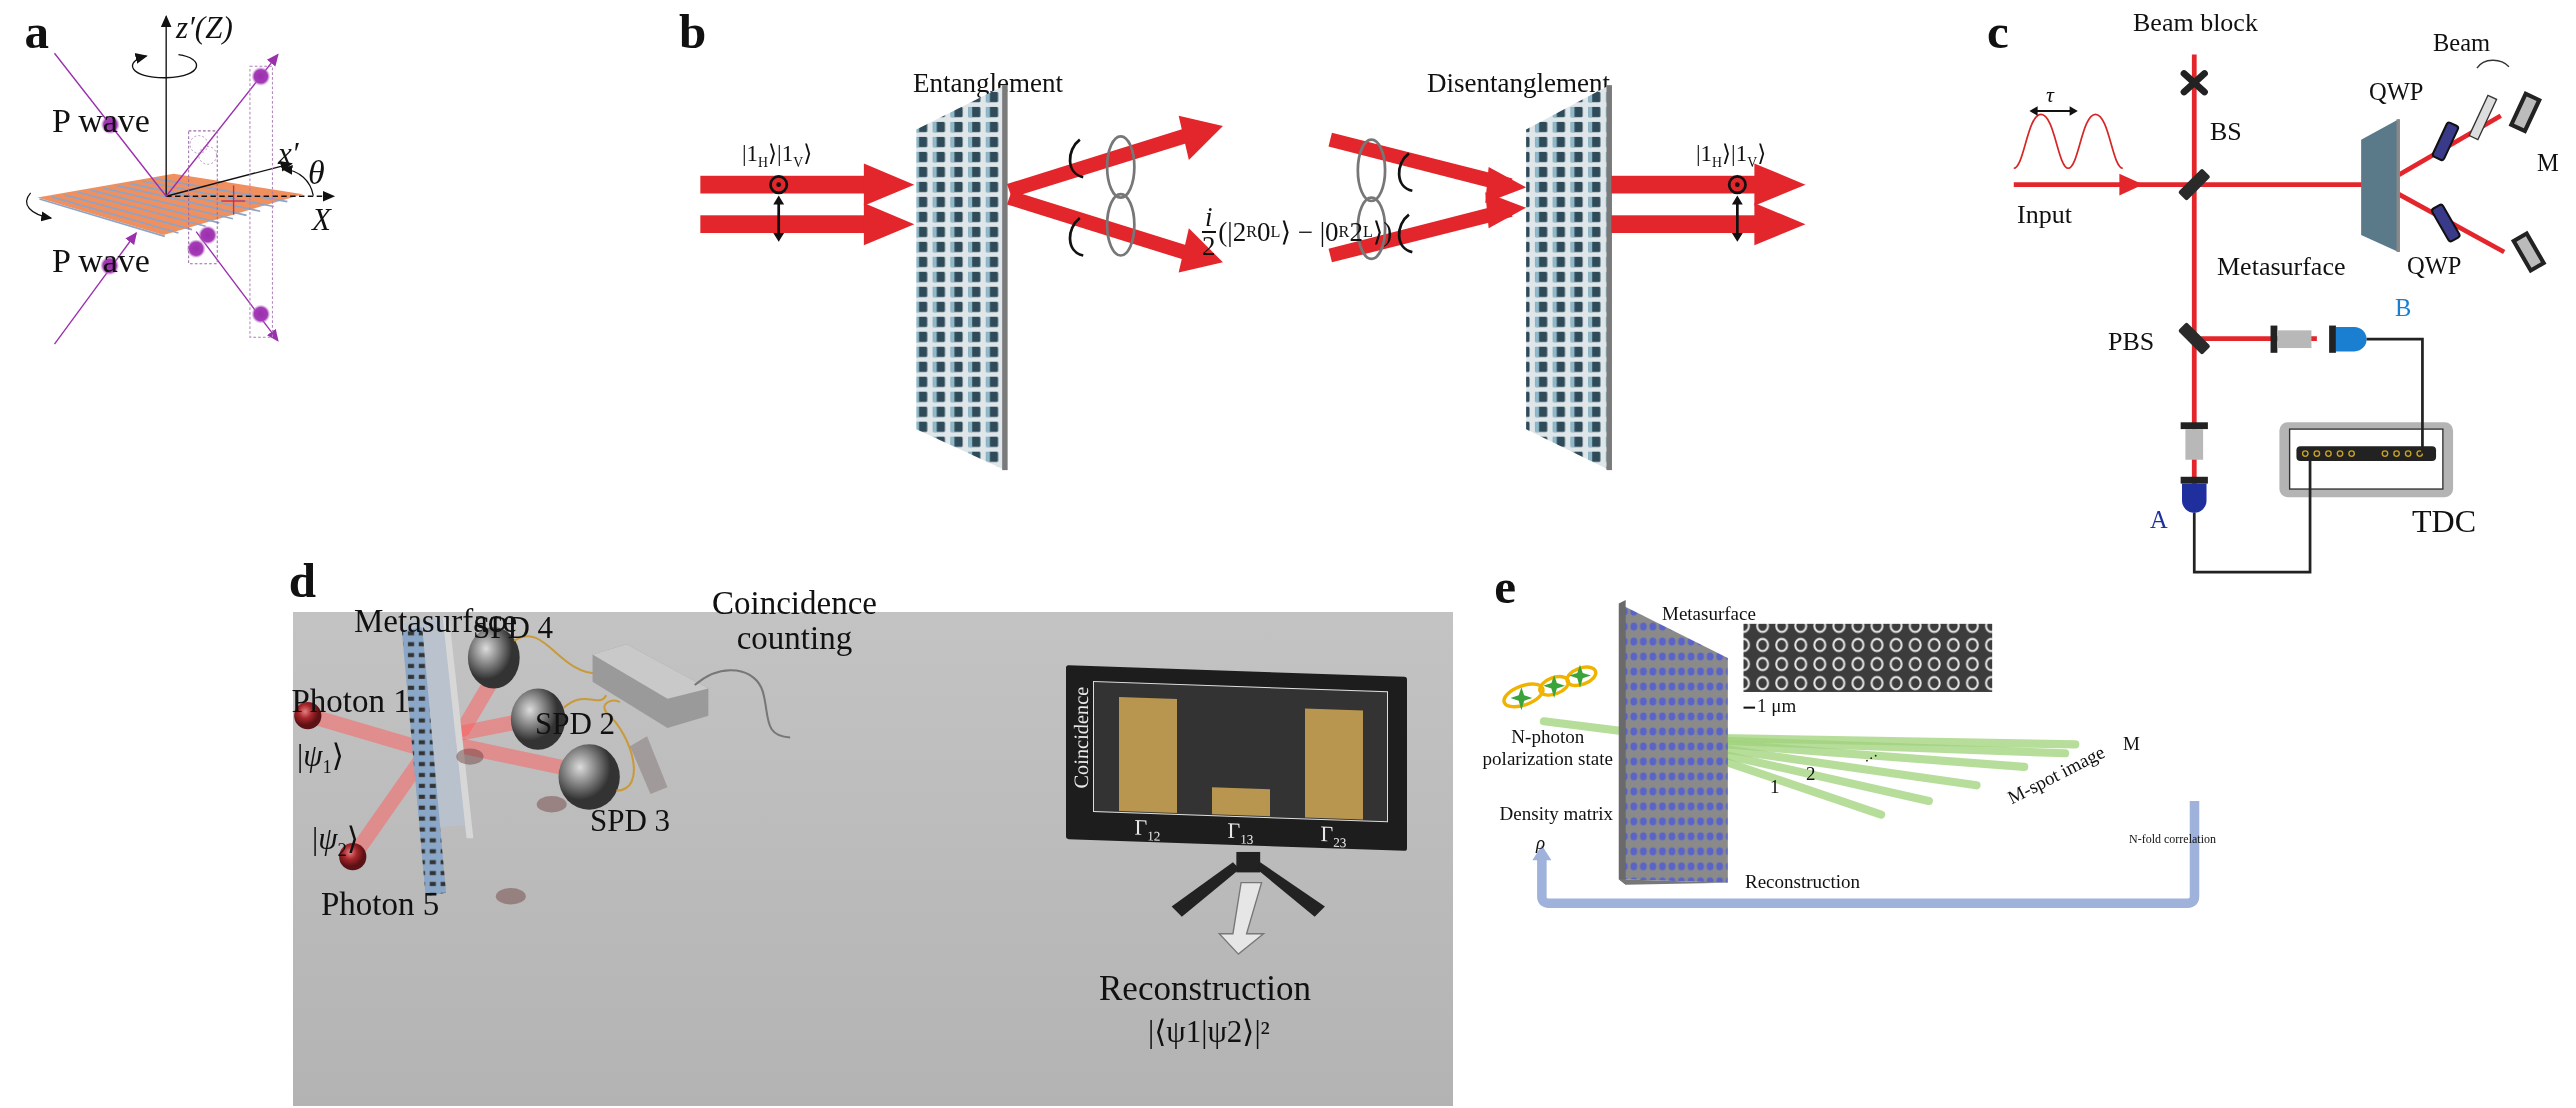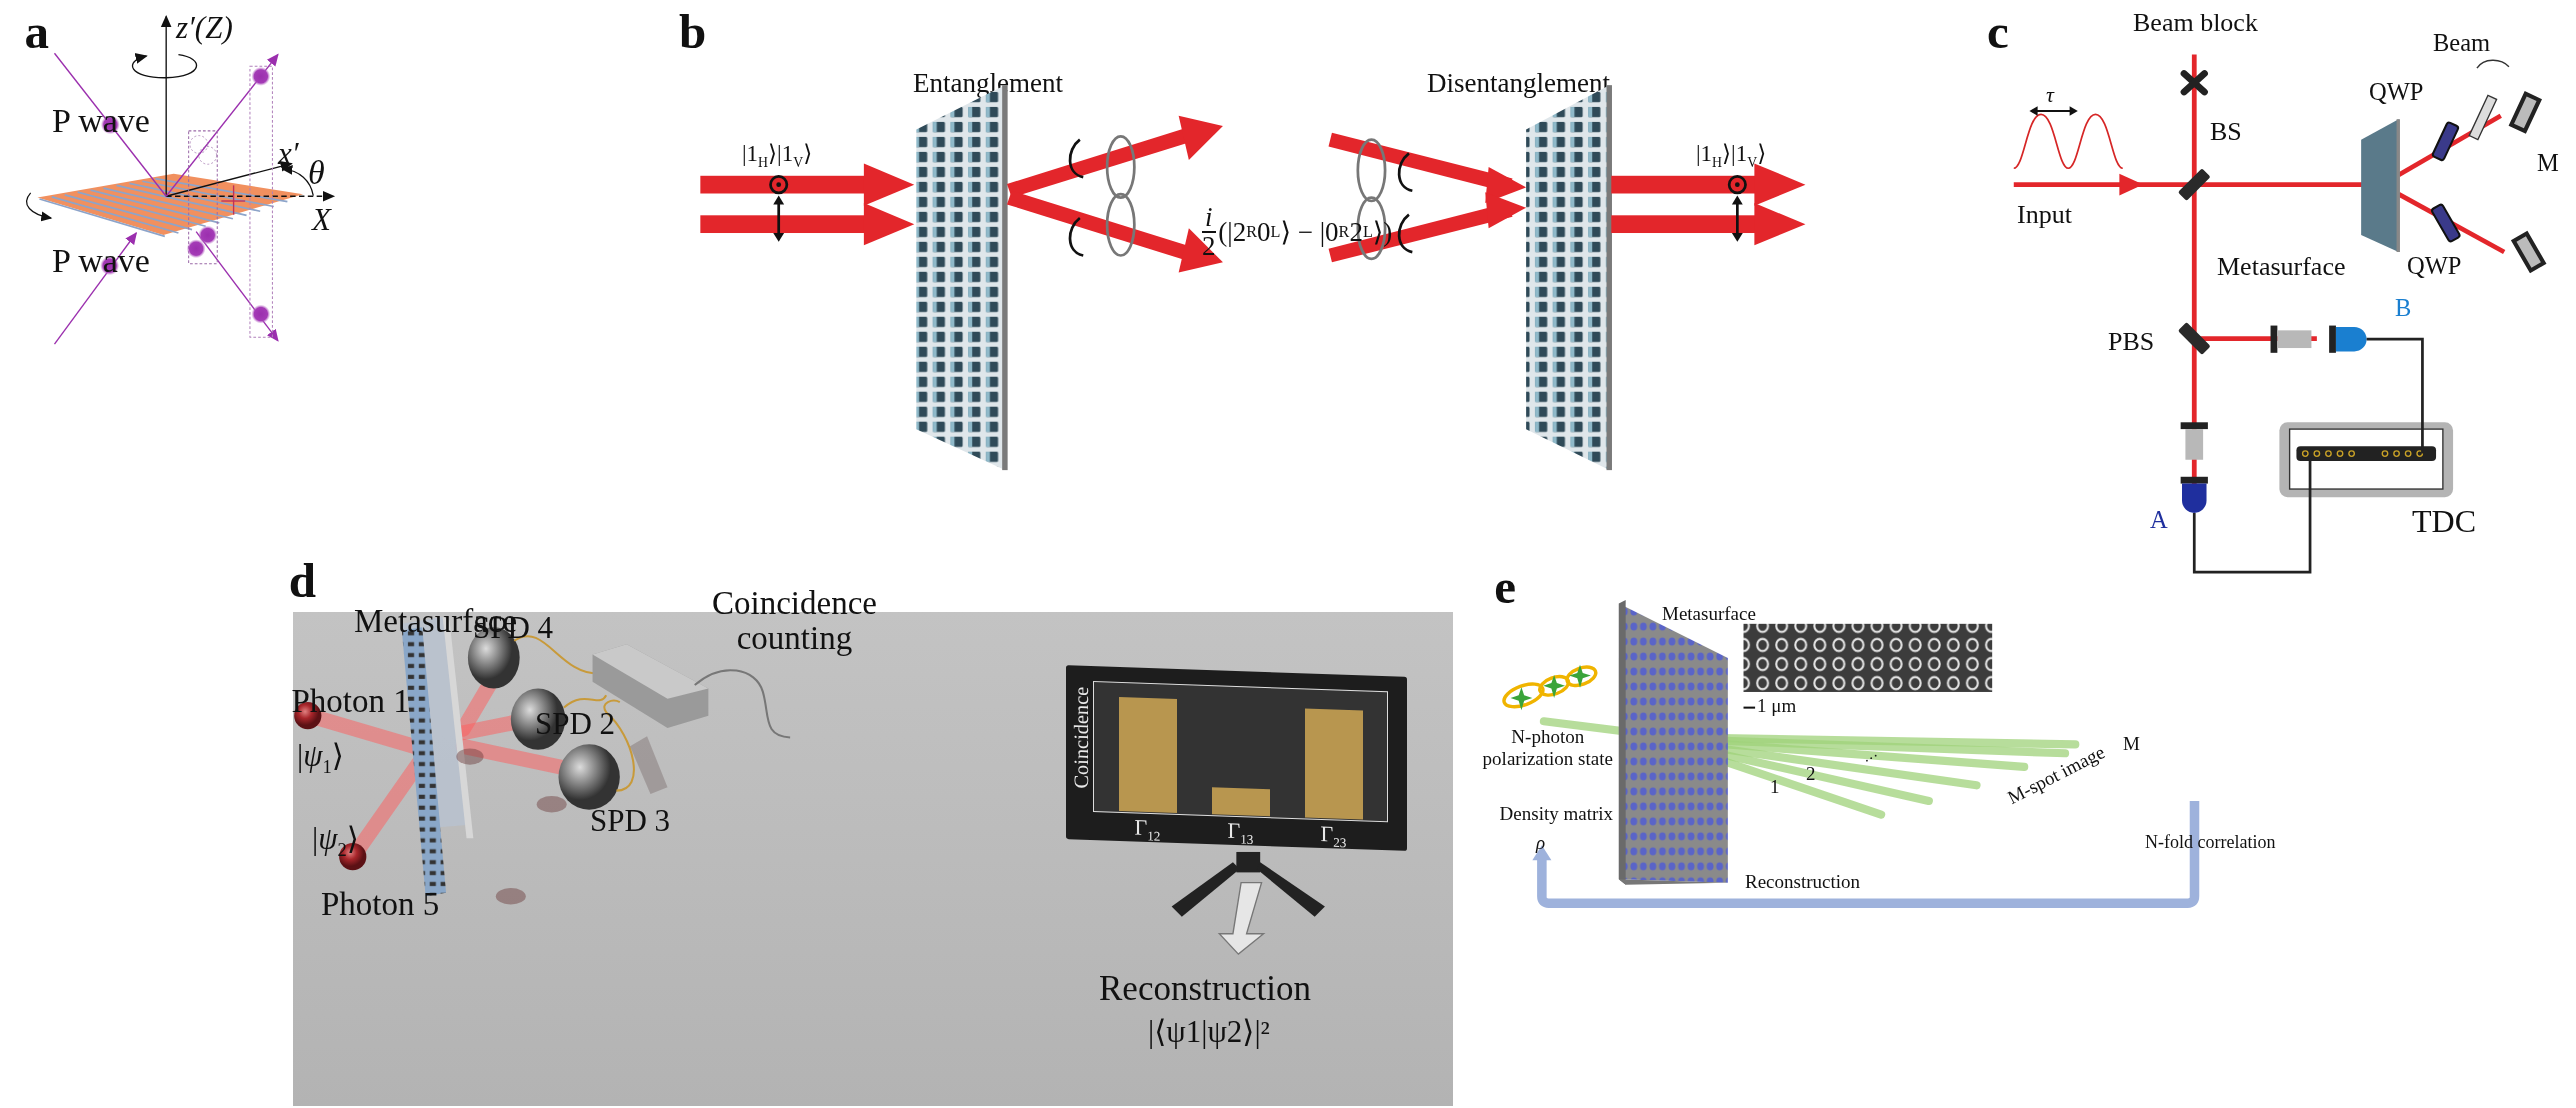--- a/index.html
+++ b/index.html
@@ -414,16 +414,16 @@
     <div>N-photon</div>
     <div>polarization state</div>
   </div>
   <div class="t" style="left:284px;top:217px;font-size:19px;">1</div>
   <div class="t" style="left:320px;top:204px;font-size:19px;">2</div>
   <div class="t" style="left:378px;top:191px;font-size:15px;transform:rotate(-30deg);">···</div>
   <div class="t" style="left:637px;top:174px;font-size:19px;">M</div>
   <div class="t" style="left:528px;top:228px;font-size:19px;transform:rotate(-27deg);transform-origin:left bottom;">M-spot image</div>
   <div class="t" style="left:13.6px;top:244px;font-size:19px;">Density matrix</div>
   <div class="t" style="left:50px;top:273px;font-size:19px;font-style:italic;">ρ</div>
-  <div class="t" style="left:659px;top:273px;font-size:18px;">N-fold correlation</div>
+  <div class="t" style="left:643px;top:273px;font-size:12px;">N-fold correlation</div>
   <div class="t" style="left:259px;top:312px;font-size:19px;">Reconstruction</div>
 </div>
 
 
 </body></html>

